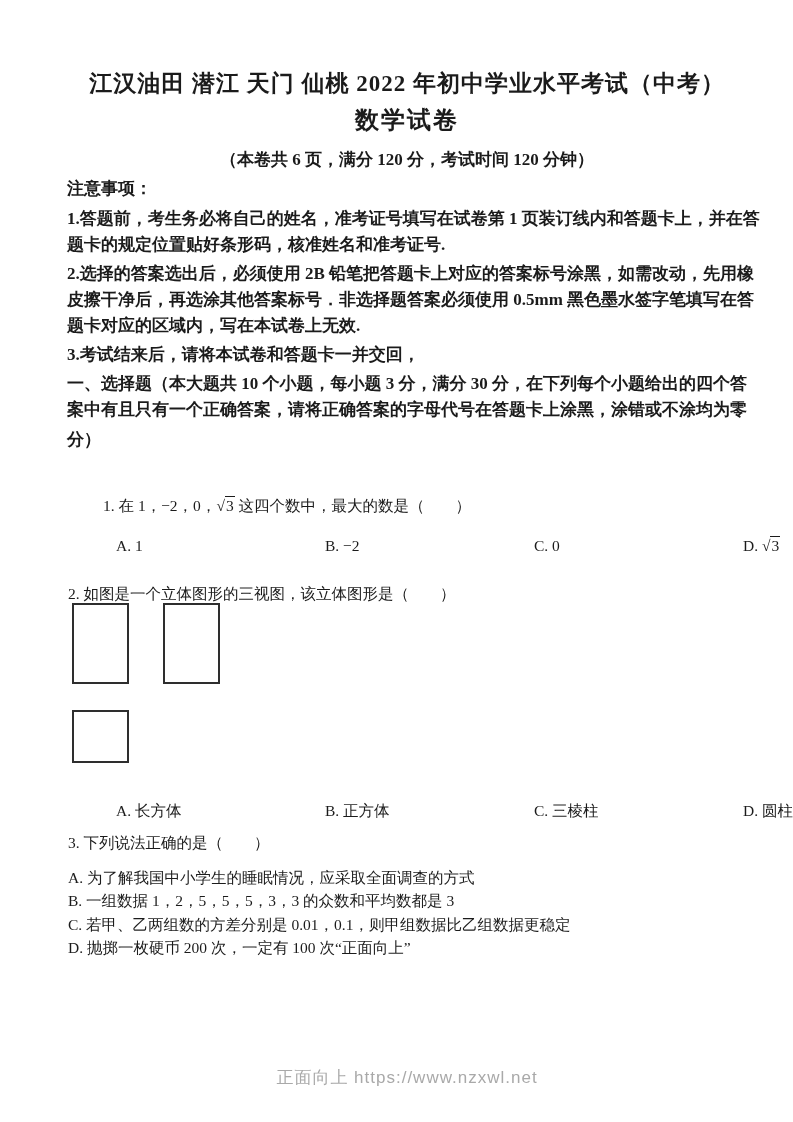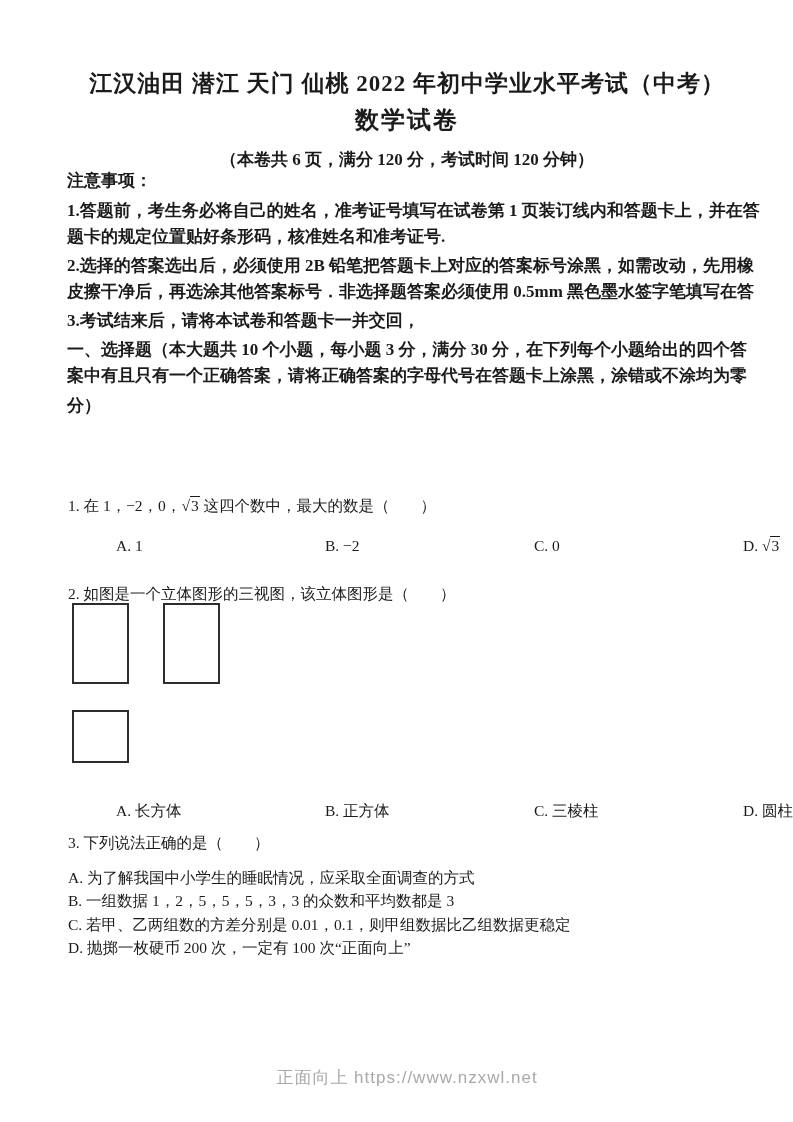--- a/index.html
+++ b/index.html
@@ -20,29 +20,29 @@
     top: 68px; font-size: 23px; font-weight: bold; letter-spacing: 1px;
   }
   .title-line2 {
     top: 104px; font-size: 24px; font-weight: bold; letter-spacing: 2px;
   }
   .paper-meta {
     top: 148px; font-size: 17px; font-weight: bold;
   }
 
   .notices {
-    top: 168px; left: 67px; width: 668px;
+    top: 176px; left: 67px; width: 668px;
     font-size: 17px; font-weight: bold; line-height: 26px;
   }
   .notices .line { white-space: nowrap; }
   .gap4 { margin-top: 4px; }
   .gap3 { margin-top: 3px; }
 
   .q-text { left: 68px; font-size: 15.5px; }
-  .q1-text { top: 496px; }
+  .q1-text { top: 496px; margin-left: 35px; }
   .sqrt { display: inline-block; white-space: nowrap; }
   .sqrt .rad-val { border-top: 1.5px solid #1b1b1b; padding: 0 1px; }
 
   .options-row {
     left: 70px; width: 700px; display: flex; font-size: 15.5px;
   }
   .options-row .opt { width: 163px; flex: 0 0 163px; white-space: nowrap; margin-left: 46px; }
   .options-row .opt:last-child { flex: 0 0 auto; }
   .q1-options { top: 537px; }
 
@@ -81,20 +81,21 @@
   <div class="abs centered title-line1">江汉油田 潜江 天门 仙桃 2022 年初中学业水平考试（中考）</div>
   <div class="abs centered title-line2">数学试卷</div>
   <div class="abs centered paper-meta">（本卷共 6 页，满分 120 分，考试时间 120 分钟）</div>
 
   <div class="abs notices">
     <div class="line">注意事项：</div>
     <div class="line gap4">1.答题前，考生务必将自己的姓名，准考证号填写在试卷第 1 页装订线内和答题卡上，并在答</div>
     <div class="line">题卡的规定位置贴好条形码，核准姓名和准考证号.</div>
     <div class="line gap3">2.选择的答案选出后，必须使用 2B 铅笔把答题卡上对应的答案标号涂黑，如需改动，先用橡</div>
     <div class="line">皮擦干净后，再选涂其他答案标号．非选择题答案必须使用 0.5mm 黑色墨水签字笔填写在答</div>
+    <div class="line">题卡对应的区域内，写在本试卷上无效.</div>
     <div class="line gap3">3.考试结来后，请将本试卷和答题卡一并交回，</div>
     <div class="line gap3">一、选择题（本大题共 10 个小题，每小题 3 分，满分 30 分，在下列每个小题给出的四个答</div>
     <div class="line">案中有且只有一个正确答案，请将正确答案的字母代号在答题卡上涂黑，涂错或不涂均为零</div>
     <div class="line gap4">分）</div>
   </div>
 
   <div class="abs q-text q1-text">
     <span>1. 在 1，−2，0，</span><span class="sqrt"><span>√</span><span class="rad-val">3</span></span><span> 这四个数中，最大的数是（　　）</span>
   </div>
 

